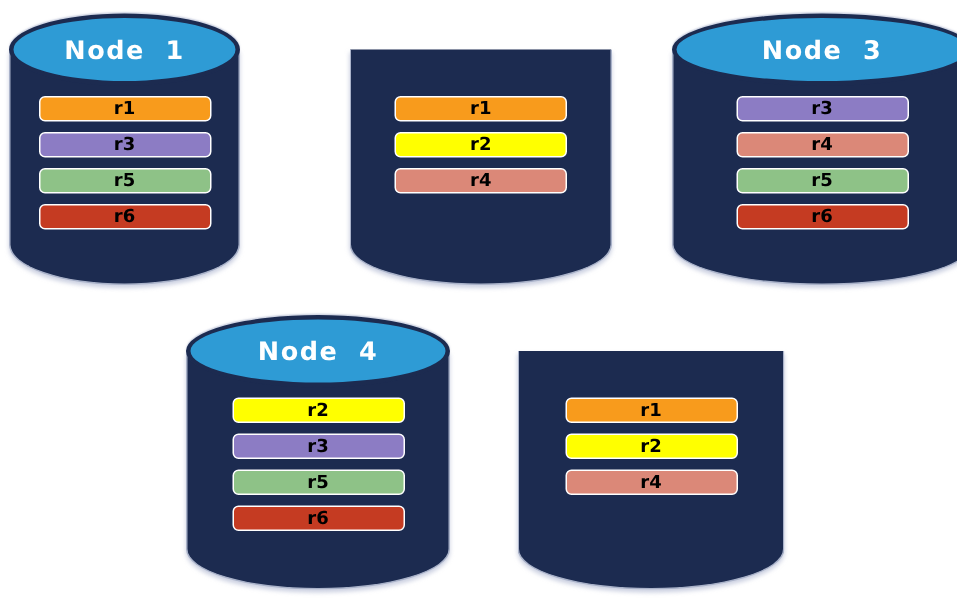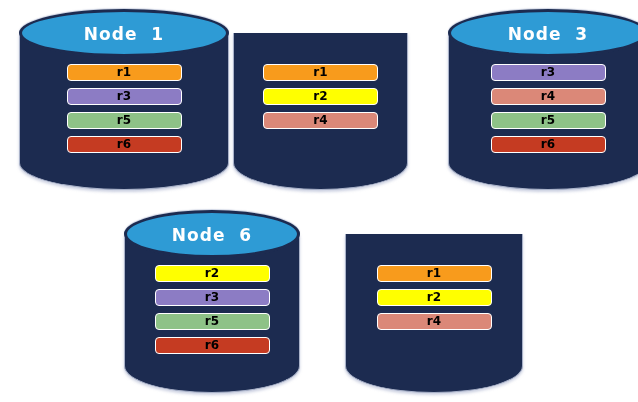--- a/index.html
+++ b/index.html
@@ -12,21 +12,21 @@
     position: relative;
     width: 638px;
     height: 402px;
     background: #ffffff;
     overflow: hidden;
   }
   .cylinder {
     position: absolute;
   }
   
-  .pos-0 { left: 19px;  top: 9px;   width: 210px; height: 181px; }
+  .pos-0 { left: 6px;  top: 9px;   width: 154px; height: 181px; }
   .pos-1 { left: 233px; top: 9px;   width: 175px; height: 181px; }
   .pos-2 { left: 448px; top: 9px;   width: 200px; height: 181px; }
   .pos-3 { left: 124px; top: 210px; width: 176px; height: 183px; }
   .pos-4 { left: 345px; top: 210px; width: 178px; height: 183px; }
 
   .cyl-body {
     position: absolute;
     left: 0;
     right: 0;
     top: 24px;
@@ -114,21 +114,21 @@
     <div class="bars">
         <div class="bar" style="background: rgb(140, 124, 196);">r3</div>
         <div class="bar" style="background: rgb(219, 136, 120);">r4</div>
         <div class="bar" style="background: rgb(142, 194, 135);">r5</div>
         <div class="bar" style="background: rgb(197, 59, 34);">r6</div>
       </div>
   </div>
     <div class="cylinder pos-3">
     <div class="cyl-body" style="background: rgb(28, 43, 80);"></div>
     <div class="cyl-top" style="background: rgb(46, 155, 213); border-color: rgb(28, 43, 80);">
-      <span class="node-title">Node  6</span>
+      <span class="node-title">Node  4</span>
     </div>
     <div class="bars">
         <div class="bar" style="background: rgb(255, 255, 0);">r2</div>
         <div class="bar" style="background: rgb(140, 124, 196);">r3</div>
         <div class="bar" style="background: rgb(142, 194, 135);">r5</div>
         <div class="bar" style="background: rgb(197, 59, 34);">r6</div>
       </div>
   </div>
     <div class="cylinder pos-4">
     <div class="cyl-body" style="background: rgb(28, 43, 80);"></div>

